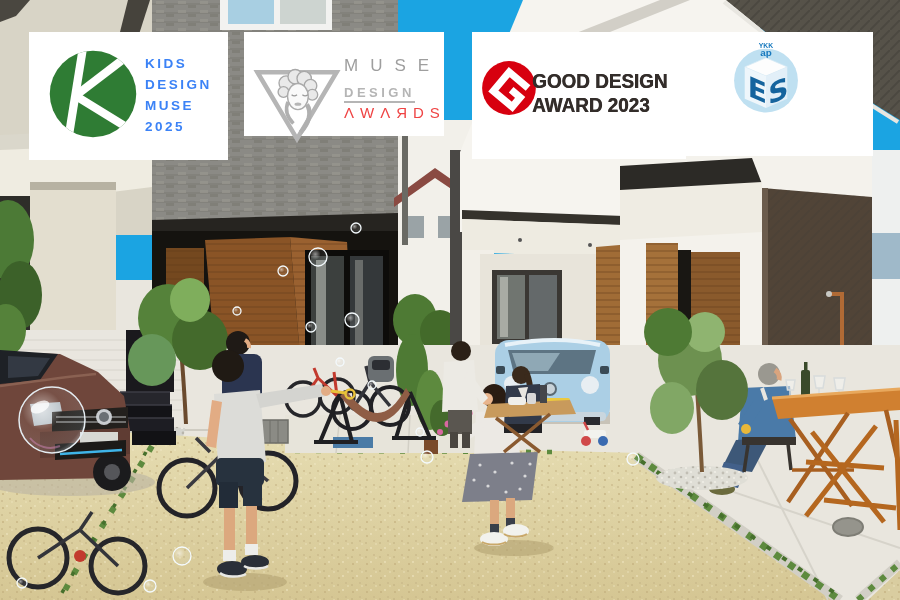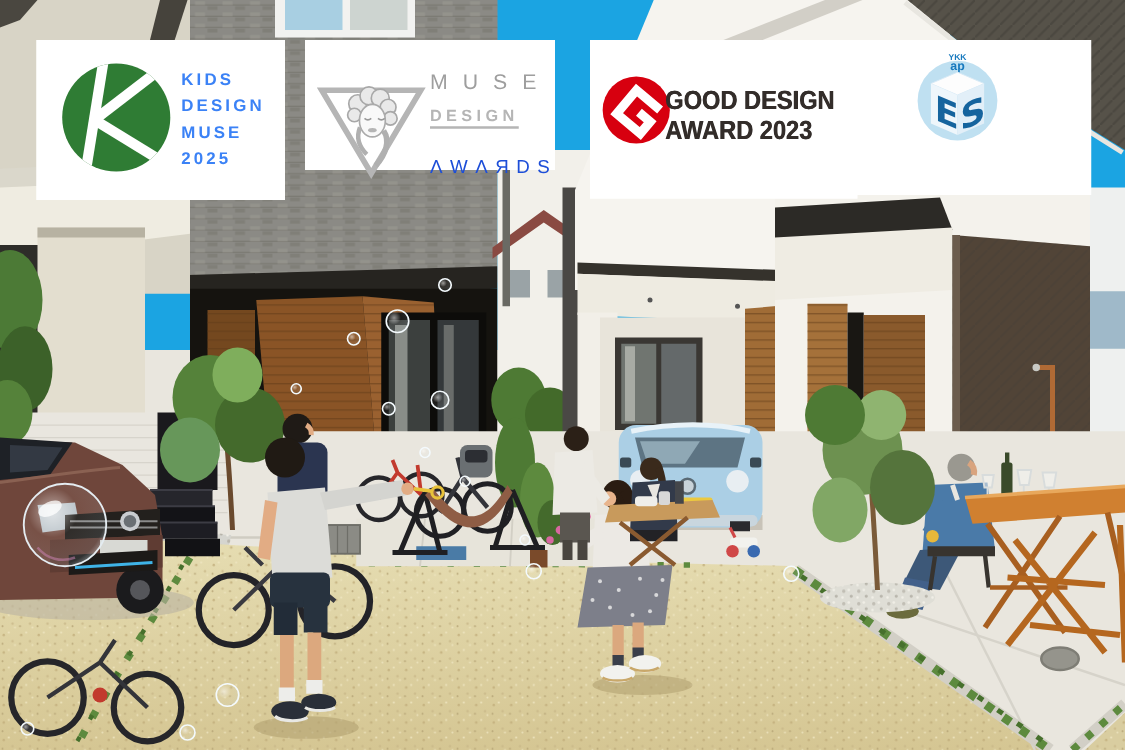--- a/index.html
+++ b/index.html
@@ -18,21 +18,21 @@
   #badge-kids .txt{
     position:absolute;left:116px;top:21px;color:#3b82f6;
     font-size:13.5px;font-weight:bold;letter-spacing:2.5px;line-height:21px;white-space:nowrap;
   }
   
   #badge-muse{left:244px;top:32px;width:200px;height:104px;text-decoration:underline;}
   #badge-muse .txt{position:absolute;left:100px;top:24px;width:98px;color:#9e9e9e;}
   #badge-muse .muse-title{font-size:17px;letter-spacing:12px;font-weight:400;white-space:nowrap;}
   #badge-muse .muse-mid{display:inline-block;margin-top:9px;font-size:13px;font-weight:bold;
     letter-spacing:3.5px;color:#b5b5b5;border-bottom:2px solid #b5b5b5;padding-bottom:1px;white-space:nowrap;}
-  #badge-muse .muse-bottom{margin-top:22px;font-size:15px;letter-spacing:6px;color:#1d4ed8;white-space:nowrap;}
+  #badge-muse .muse-bottom{margin-top:1px;font-size:15px;letter-spacing:6px;color:#ef4444;white-space:nowrap;}
   
   #badge-good{left:472px;top:32px;width:214px;height:127px;}
   #badge-good .txt{
     position:absolute;left:60px;top:37px;color:#332d2a;font-size:21px;font-weight:bold;
     line-height:24px;white-space:nowrap;transform:scaleX(.9);transform-origin:left top;
     text-shadow:.5px 0 currentColor;
   }
   
   #badge-ykk{left:671px;top:32px;width:202px;height:124px;text-align:center;}
   #badge-ykk .txt{position:absolute;left:0;top:84px;width:100%;color:#3c3c3c;}

